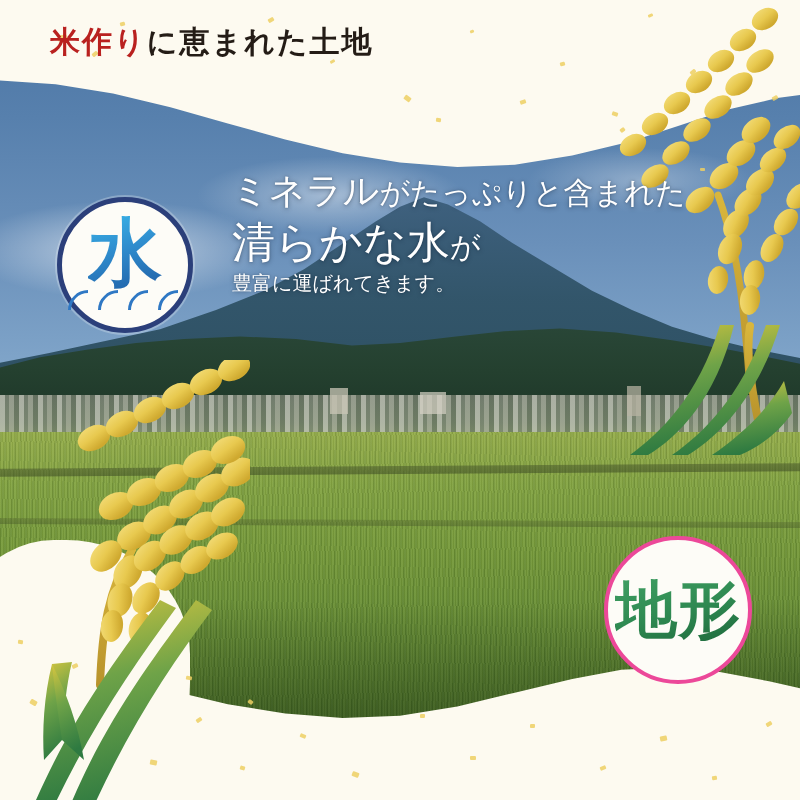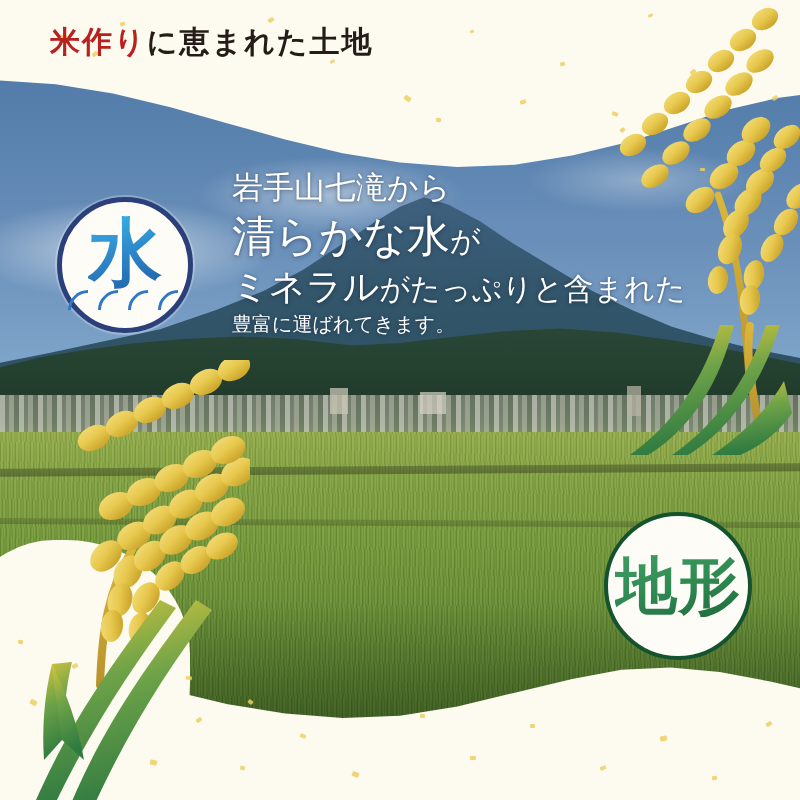--- a/index.html
+++ b/index.html
@@ -126,22 +126,22 @@
     background:#fdfcf7;
     display:flex;align-items:center;justify-content:center;
     box-sizing:border-box;
   }
   .badge.water{
     left:57px;top:197px;width:136px;height:136px;
     border:5px solid #2b3f7a;
     box-shadow:0 0 0 2px rgba(255,255,255,.25);
   }
   .badge.terrain{
-    left:604px;top:512px;width:148px;height:148px;
-    border:4px solid #14532d;
+    left:604px;top:536px;width:148px;height:148px;
+    border:4px solid #ec4899;
   }
   .badge-char{
     font-weight:700;line-height:1;
     font-family:"Liberation Serif","DejaVu Serif",serif;
   }
   .water .badge-char{
     font-size:74px;
     background:linear-gradient(165deg,#39b3e8 0%,#2f8ccd 45%,#1f5fa6 100%);
     -webkit-background-clip:text;background-clip:text;color:transparent;
     position:relative;top:-12px;
@@ -354,20 +354,19 @@
       <div class="wv" style="left:66px;top:10px;"></div>
       <div class="wv" style="left:96px;top:10px;"></div>
     </div>
   </div>
 
   <div class="badge terrain">
     <span class="badge-char">地形</span>
   </div>
 
   <div class="copy copy-water">
-    <span class="line s1">岩手山七滝から</span>
+    <span class="line s2"><span>ミネラル</span><span class="sm">がたっぷりと含まれた</span></span>
     <span class="line s3"><span>清らかな水</span><span class="sm">が</span></span>
-    <span class="line s2"><span>ミネラル</span><span class="sm">がたっぷりと含まれた</span></span>
     <span class="line s4">豊富に運ばれてきます。</span>
   </div>
 
 
 </div>
 
 </body></html>

